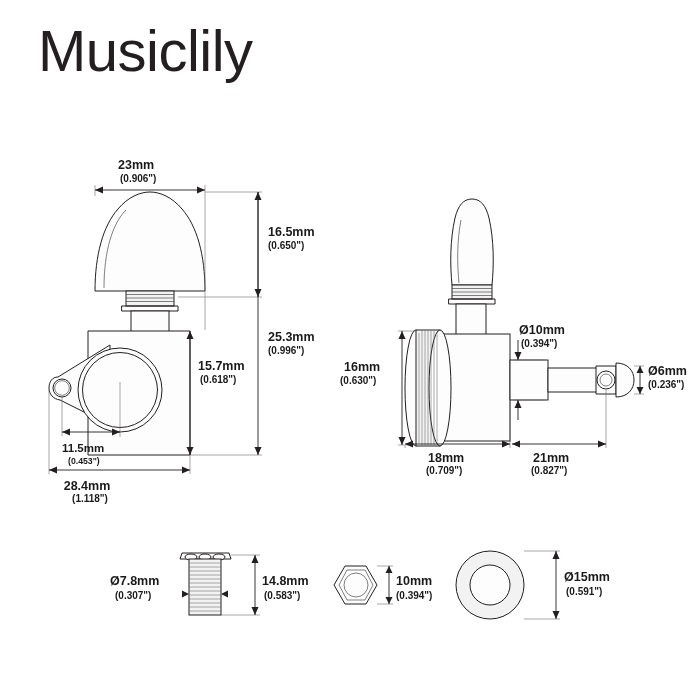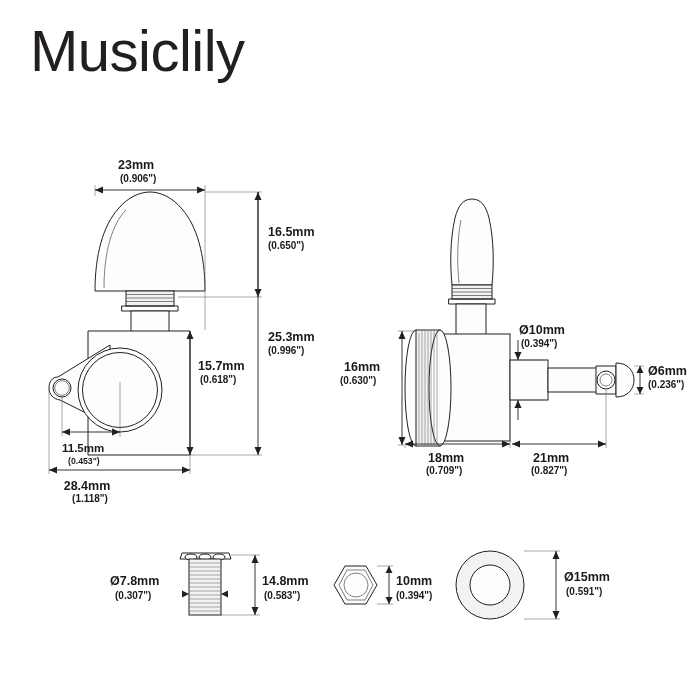--- a/index.html
+++ b/index.html
@@ -10,21 +10,21 @@
   #page {
     position: relative;
     width: 700px;
     height: 700px;
     background: #ffffff;
     font-family: "Liberation Sans", sans-serif;
     overflow: hidden;
   }
   #brand-logo {
     position: absolute;
-    left: 30px;
+    left: 38px;
     top: 22px;
     font-family: "Liberation Sans", sans-serif;
     font-size: 58px;
     font-weight: 400;
     letter-spacing: -0.5px;
     color: #231f20;
     line-height: 1;
   }
   svg.diagram {
     position: absolute;

